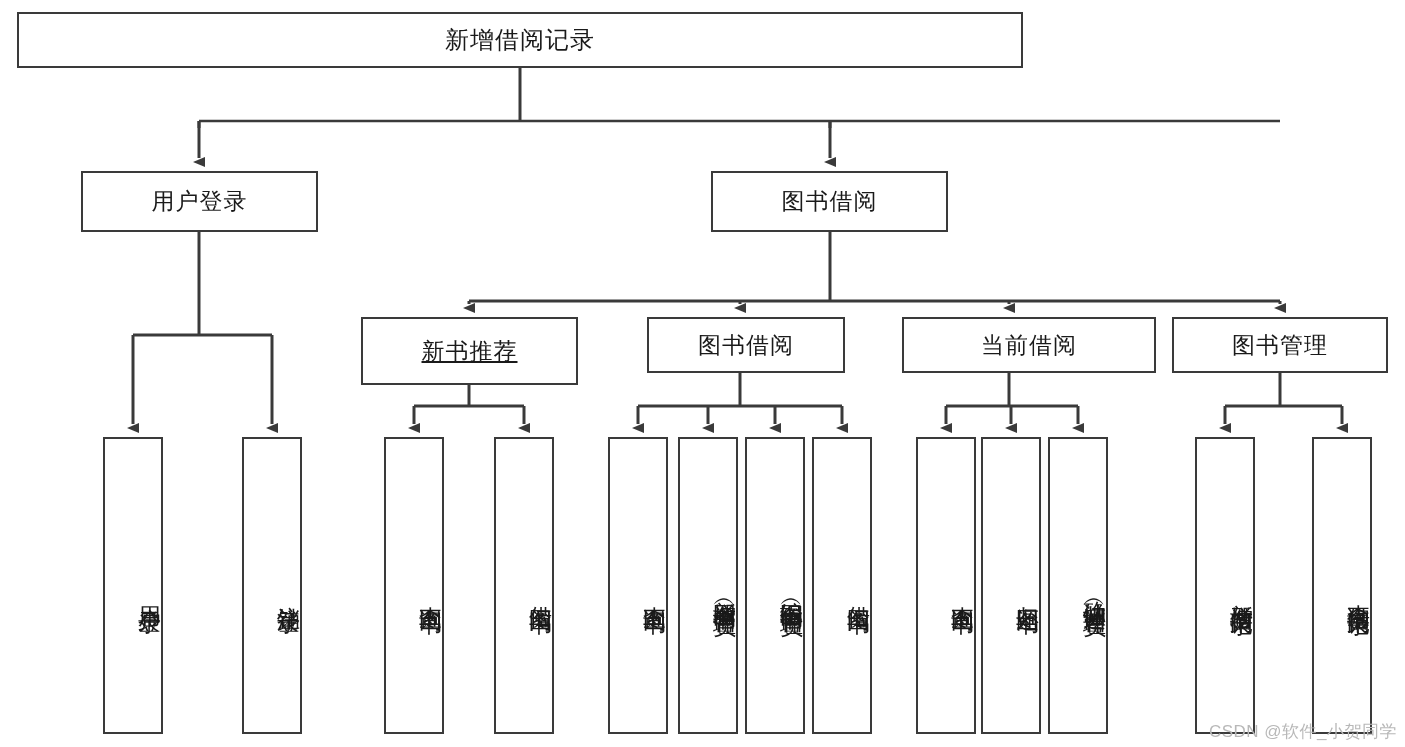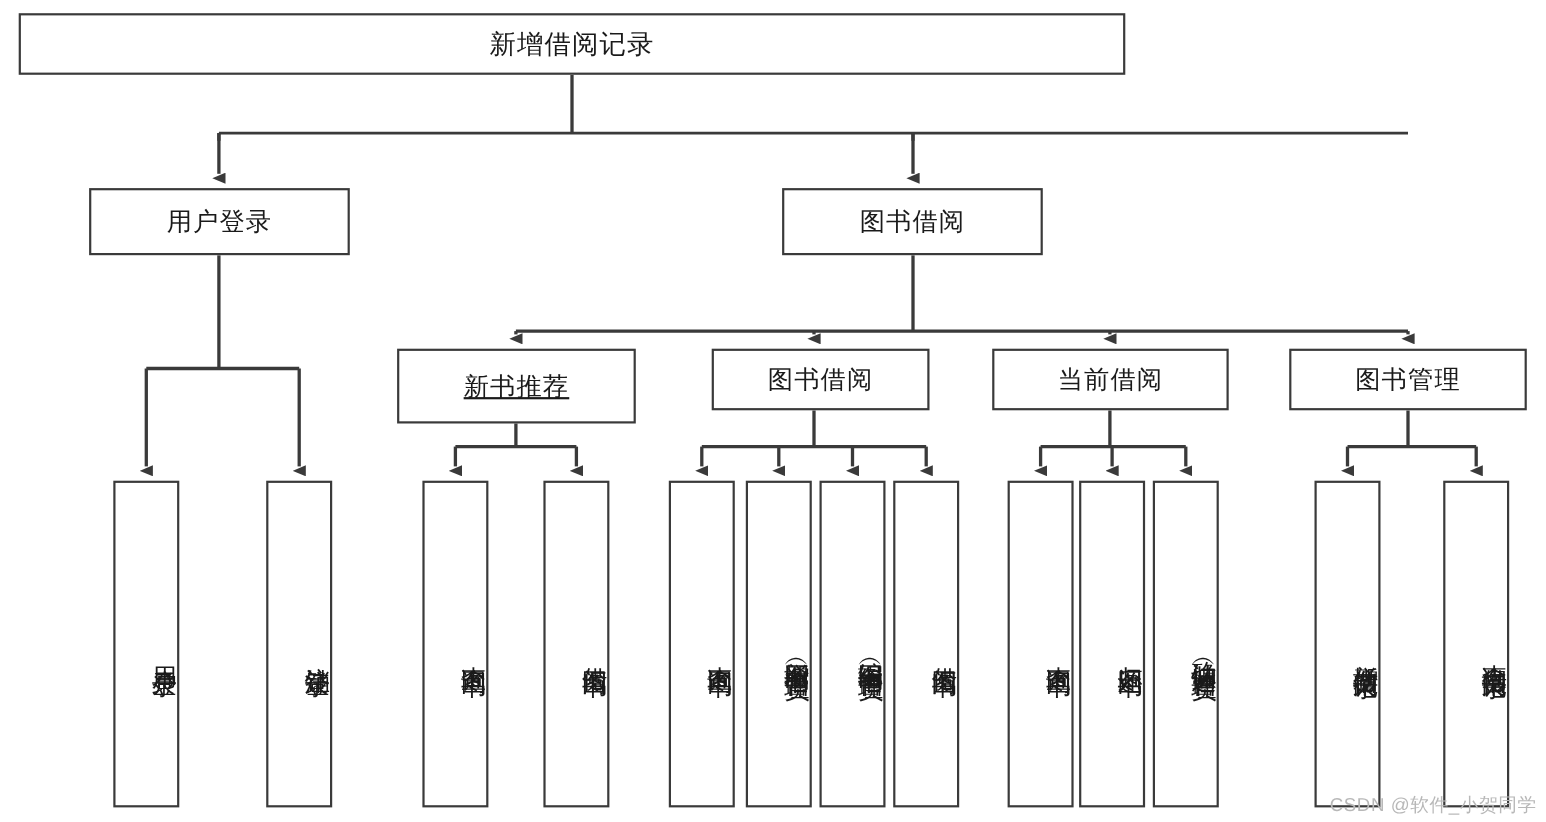--- a/index.html
+++ b/index.html
@@ -103,21 +103,21 @@
     </g>
   </svg>
 
   <div class="node h root" style="left:17px;top:12px;width:1006px;height:56px;">新增借阅记录</div>
 
   <div class="node h" style="left:81px;top:171px;width:237px;height:61px;">用户登录</div>
   <div class="node h" style="left:711px;top:171px;width:237px;height:61px;">图书借阅</div>
 
   <div class="node h" style="left:361px;top:317px;width:217px;height:68px;text-decoration:underline;">新书推荐</div>
   <div class="node h" style="left:647px;top:317px;width:198px;height:56px;text-align:center;">图书借阅</div>
-  <div class="node h" style="left:902px;top:317px;width:215px;height:56px;text-align:right;">当前借阅</div>
+  <div class="node h" style="left:902px;top:317px;width:254px;height:56px;text-align:right;">当前借阅</div>
   <div class="node h" style="left:1172px;top:317px;width:216px;height:56px;">图书管理</div>
 
   <div class="node v" style="left:103px;top:437px;width:60px;height:297px;">用户登录</div>
   <div class="node v" style="left:242px;top:437px;width:60px;height:297px;">注销登录</div>
 
   <div class="node v" style="left:384px;top:437px;width:60px;height:297px;">查询图书</div>
   <div class="node v" style="left:494px;top:437px;width:60px;height:297px;">借阅图书</div>
 
   <div class="node v" style="left:608px;top:437px;width:60px;height:297px;">查询图书</div>
   <div class="node v" style="left:678px;top:437px;width:60px;height:297px;">新增图书（管理员）</div>

